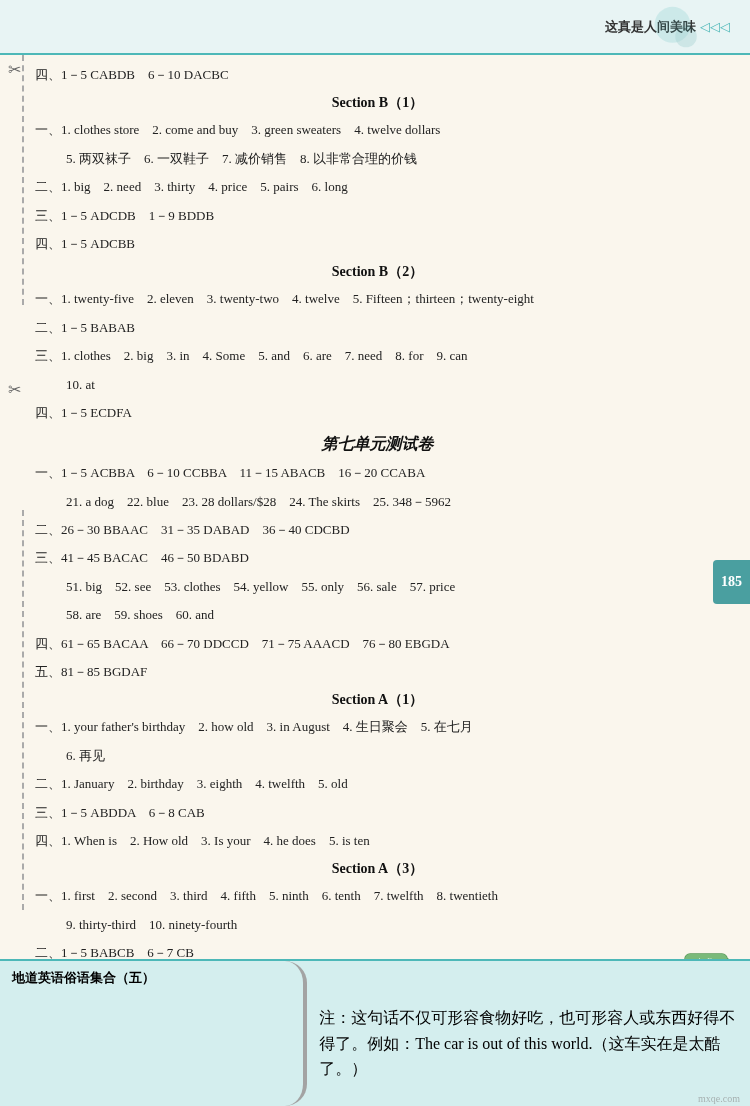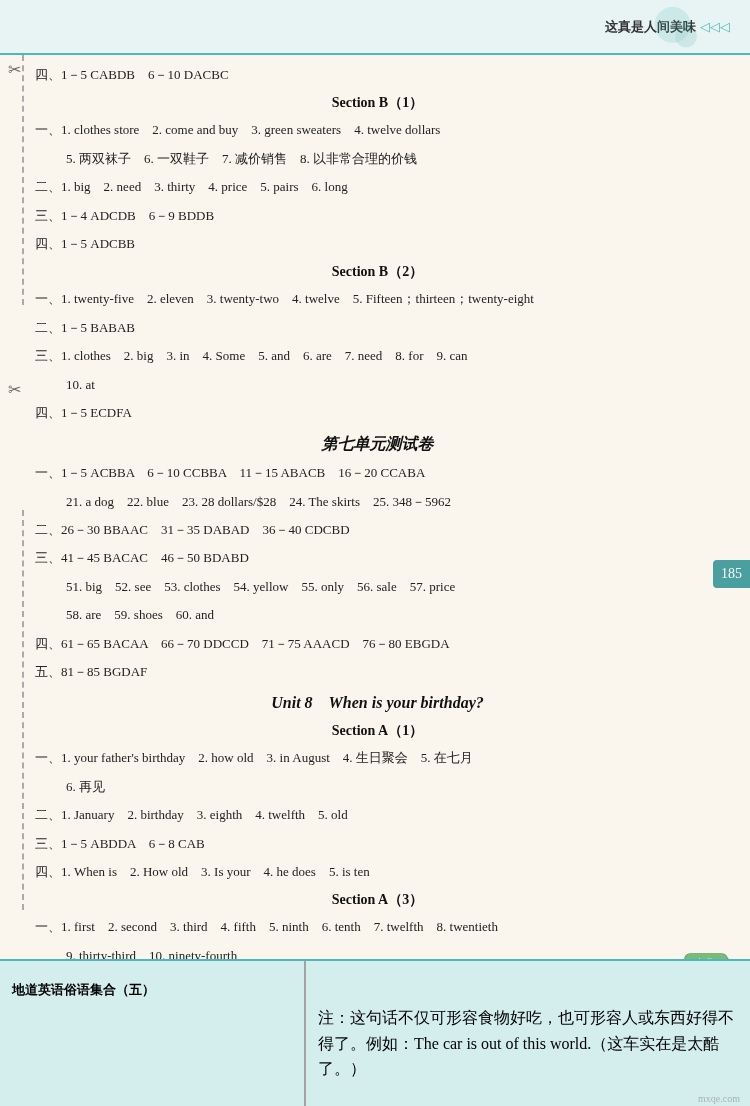--- a/index.html
+++ b/index.html
@@ -75,22 +75,22 @@
     }
 
     
     .page-number {
       position: absolute;
       right: 0;
       top: 560px;
       background: #4a9fa0;
       color: white;
       font-size: 14px;
-      font-weight: normal;
-      padding: 6px 8px;
+      font-weight: bold;
+      padding: 14px 8px;
       border-radius: 4px 0 0 4px;
     }
 
     
     .main-content {
       padding: 8px 30px 8px 35px;
     }
 
     .section-line {
       margin-bottom: 5px;
@@ -126,22 +126,23 @@
       left: 0;
       right: 0;
       background: #d4eeee;
       border-top: 2px solid #4db8b8;
       display: flex;
       min-height: 80px;
     }
 
     .bottom-left {
       flex: 1;
-      padding: 20px 12px;
-      border-right: 2px solid #a3a3a3;
+      padding: 8px 12px;
+      border-right: 4px solid #a3a3a3;
+      border-radius: 22px;
     }
 
     .bottom-right {
       flex: 1.5;
       padding: 24px 12px;
       font-size: 16px;
       line-height: 1.6;
       margin-top: 20px;
     }
 
@@ -199,21 +200,21 @@
 
   <div class="main-content">
 
     <div class="section-line">四、1－5 CABDB　6－10 DACBC</div>
 
     <div class="section-title">Section B（1）</div>
 
     <div class="section-line">一、1. clothes store　2. come and buy　3. green sweaters　4. twelve dollars</div>
     <div class="section-line indent2">　5. 两双袜子　6. 一双鞋子　7. 减价销售　8. 以非常合理的价钱</div>
     <div class="section-line">二、1. big　2. need　3. thirty　4. price　5. pairs　6. long</div>
-    <div class="section-line">三、1－4 ADCDB　6－9 BDDB</div>
+    <div class="section-line">三、1－5 ADCDB　1－9 BDDB</div>
     <div class="section-line">四、1－5 ADCBB</div>
 
     <div class="section-title">Section B（2）</div>
 
     <div class="section-line">一、1. twenty-five　2. eleven　3. twenty-two　4. twelve　5. Fifteen；thirteen；twenty-eight</div>
     <div class="section-line">二、1－5 BABAB</div>
     <div class="section-line">三、1. clothes　2. big　3. in　4. Some　5. and　6. are　7. need　8. for　9. can</div>
     <div class="section-line indent2">　10. at</div>
     <div class="section-line">四、1－5 ECDFA</div>
 
@@ -221,21 +222,20 @@
 
     <div class="section-line">一、1－5 ACBBA　6－10 CCBBA　11－15 ABACB　16－20 CCABA</div>
     <div class="section-line indent2">　21. a dog　22. blue　23. 28 dollars/$28　24. The skirts　25. 348－5962</div>
     <div class="section-line">二、26－30 BBAAC　31－35 DABAD　36－40 CDCBD</div>
     <div class="section-line">三、41－45 BACAC　46－50 BDABD</div>
     <div class="section-line indent2">　51. big　52. see　53. clothes　54. yellow　55. only　56. sale　57. price</div>
     <div class="section-line indent2">　58. are　59. shoes　60. and</div>
     <div class="section-line">四、61－65 BACAA　66－70 DDCCD　71－75 AAACD　76－80 EBGDA</div>
     <div class="section-line">五、81－85 BGDAF</div>
 
-    <div class="unit-title">Unit 8　When is your birthday?</div>
 
     <div class="section-title">Section A（1）</div>
 
     <div class="section-line">一、1. your father's birthday　2. how old　3. in August　4. 生日聚会　5. 在七月</div>
     <div class="section-line indent2">　6. 再见</div>
     <div class="section-line">二、1. January　2. birthday　3. eighth　4. twelfth　5. old</div>
     <div class="section-line">三、1－5 ABDDA　6－8 CAB</div>
     <div class="section-line">四、1. When is　2. How old　3. Is your　4. he does　5. is ten</div>
 
     <div class="section-title">Section A（3）</div>

